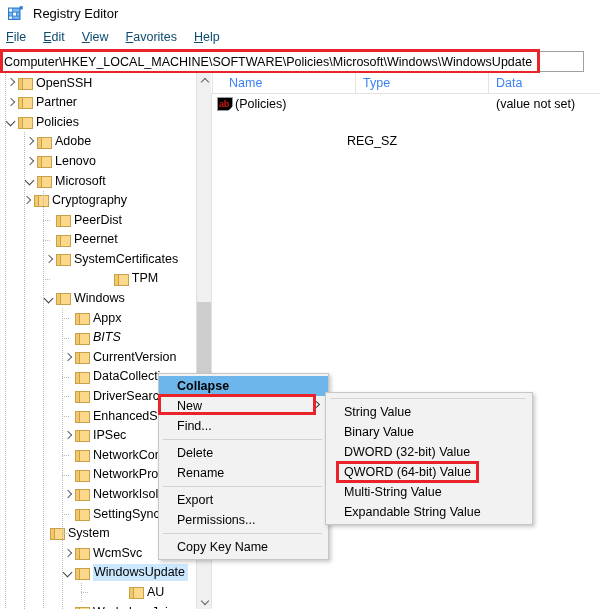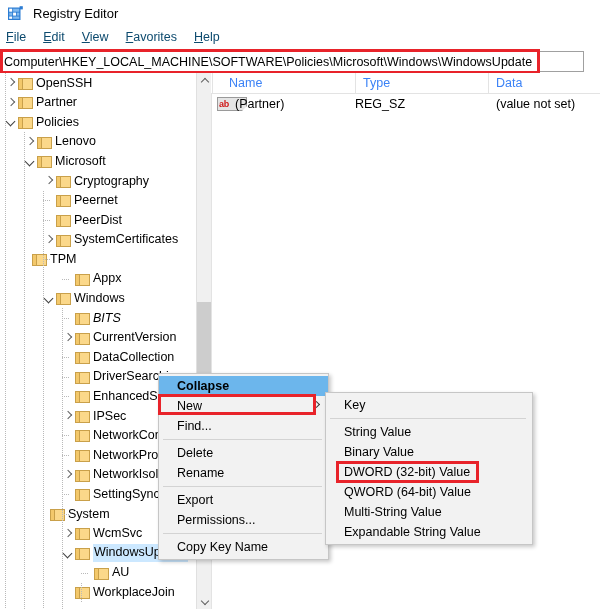--- a/index.html
+++ b/index.html
@@ -107,22 +107,22 @@
 
   
   .colhead { position: relative; height: 21px; background: #ffffff; border-bottom: 1px solid #e3e3e3; }
   .colhead .ch {
     position: absolute; top: 3px; font-size: 12.5px; color: #3b82f6;
   }
   .colsep { position: absolute; top: 0; width: 1px; height: 21px; background: #e3e3e3; }
   .vrow { position: relative; height: 22px; }
   .vrow .cell { position: absolute; top: 3px; font-size: 12.5px; white-space: nowrap; }
   .abicon {
-    position: absolute; left: 6px; top: 3px; width: 30px; height: 14px;
-    background: #e5e5e5; border: 1px solid #9a9a9a;
+    position: absolute; left: 6px; top: 3px; width: 16px; height: 14px;
+    background: #000000; border: 1px solid #9a9a9a;
   }
   .abicon span {
     position: absolute; left: 1px; top: 0px; font-size: 9px; font-weight: bold;
     color: #d01a1a; line-height: 13px; letter-spacing: -0.3px;
   }
   .abicon::after {
     content: ""; position: absolute; right: -1px; bottom: -1px;
     border-width: 0 0 5px 5px; border-style: solid; border-color: transparent transparent #ffffff transparent;
   }
   .rp-left-border { position: absolute; left: 0; top: 0; width: 1px; height: 536px; background: #e3e3e3; }
@@ -193,66 +193,71 @@
           <span class="lbl">Partner</span>
         </div>
         <div class="trow" style="padding-left: 4px;">
           <span class="chev open"></span>
           <span class="folder"></span>
           <span class="lbl">Policies</span>
         </div>
         <div class="trow" style="padding-left: 23px;">
           <span class="chev closed"></span>
           <span class="folder"></span>
+          <span class="lbl">Adobe</span>
+        </div>
+        <div class="trow" style="padding-left: 23px;">
+          <span class="chev closed"></span>
+          <span class="folder"></span>
           <span class="lbl">Lenovo</span>
         </div>
         <div class="trow" style="padding-left: 23px;">
           <span class="chev open"></span>
           <span class="folder"></span>
           <span class="lbl">Microsoft</span>
         </div>
+        <div class="trow" style="padding-left: 20px;">
+          <span class="chev closed"></span>
+          <span class="folder"></span>
+          <span class="lbl">Cryptography</span>
+        </div>
         <div class="trow" style="padding-left: 42px;">
-          <span class="chev closed"></span>
-          <span class="folder"></span>
-          <span class="lbl">Cryptography</span>
+          <span class="chev"></span>
+          <span class="folder"></span>
+          <span class="lbl">PeerDist</span>
+          <span class="tick" style="left: 43px; top: 9.8px;"></span>
         </div>
         <div class="trow" style="padding-left: 42px;">
           <span class="chev"></span>
           <span class="folder"></span>
           <span class="lbl">Peernet</span>
           <span class="tick" style="left: 43px; top: 9.8px;"></span>
         </div>
         <div class="trow" style="padding-left: 42px;">
-          <span class="chev"></span>
-          <span class="folder"></span>
-          <span class="lbl">PeerDist</span>
-          <span class="tick" style="left: 43px; top: 9.8px;"></span>
-        </div>
-        <div class="trow" style="padding-left: 42px;">
           <span class="chev closed"></span>
           <span class="folder"></span>
           <span class="lbl">SystemCertificates</span>
         </div>
-        <div class="trow" style="padding-left: 18px;">
+        <div class="trow" style="padding-left: 62px; justify-content: center;">
           <span class="chev"></span>
           <span class="folder"></span>
           <span class="lbl">TPM</span>
           <span class="tick" style="left: 43px; top: 9.8px;"></span>
         </div>
-        <div class="trow" style="padding-left: 61px;">
-          <span class="chev"></span>
-          <span class="folder"></span>
-          <span class="lbl">Appx</span>
-          <span class="tick" style="left: 62px; top: 9.8px;"></span>
-        </div>
         <div class="trow" style="padding-left: 42px;">
           <span class="chev open"></span>
           <span class="folder"></span>
           <span class="lbl">Windows</span>
         </div>
+        <div class="trow" style="padding-left: 61px;">
+          <span class="chev"></span>
+          <span class="folder"></span>
+          <span class="lbl">Appx</span>
+          <span class="tick" style="left: 62px; top: 9.8px;"></span>
+        </div>
         <div class="trow" style="padding-left: 61px; font-style: italic;">
           <span class="chev"></span>
           <span class="folder"></span>
           <span class="lbl">BITS</span>
           <span class="tick" style="left: 62px; top: 9.8px;"></span>
         </div>
         <div class="trow" style="padding-left: 61px;">
           <span class="chev closed"></span>
           <span class="folder"></span>
           <span class="lbl">CurrentVersion</span>
@@ -312,21 +317,21 @@
         <div class="trow" style="padding-left: 61px;">
           <span class="chev closed"></span>
           <span class="folder"></span>
           <span class="lbl">WcmSvc</span>
         </div>
         <div class="trow sel" style="padding-left: 61px;">
           <span class="chev open"></span>
           <span class="folder"></span>
           <span class="lbl">WindowsUpdate</span>
         </div>
-        <div class="trow" style="padding-left: 80px;">
+        <div class="trow" style="padding-left: 115px;">
           <span class="chev"></span>
           <span class="folder"></span>
           <span class="lbl">AU</span>
           <span class="tick" style="left: 81px; top: 9.8px;"></span>
         </div>
         <div class="trow" style="padding-left: 61px;">
           <span class="chev"></span>
           <span class="folder"></span>
           <span class="lbl">WorkplaceJoin</span>
         </div>
@@ -351,42 +356,41 @@
       <span class="ch" style="left:152px;">Type</span>
       <span class="ch" style="left:285px;">Data</span>
       <span class="colsep" style="left:1px;"></span>
       <span class="colsep" style="left:144px;"></span>
       <span class="colsep" style="left:277px;"></span>
     </div>
     <div class="vrow">
       <span class="abicon">
           <span>ab</span>
         </span>
-      <span class="cell" style="left:24px;">(Partner)</span>
-      <span class="cell" style="left:144px;">REG_SZ</span>
+      <span class="cell" style="left:24px;">(Policies)</span>
+      <span class="cell" style="left:136px;margin-top:37px;">REG_SZ</span>
       <span class="cell" style="left:285px;">(value not set)</span>
     </div>
   </div>
 
   <div class="cmenu" id="cmenu" style="left:158px; top:373px; width:171px;">
       <div class="cmi bold hl"><span>Collapse</span></div>
       <div class="cmi"><span>New</span><span class="subarrow"></span></div>
       <div class="cmi"><span>Find...</span></div>
       <div class="csep"></div>
       <div class="cmi"><span>Delete</span></div>
       <div class="cmi"><span>Rename</span></div>
       <div class="csep"></div>
       <div class="cmi"><span>Export</span></div>
       <div class="cmi"><span>Permissions...</span></div>
       <div class="csep"></div>
       <div class="cmi"><span>Copy Key Name</span></div>
     </div>
 
   <div class="cmenu" id="submenu" style="left:325px; top:392px; width:208px;">
-      <div class="cmi"><span>Key</span></div>
       <div class="csep"></div>
       <div class="cmi"><span>String Value</span></div>
       <div class="cmi"><span>Binary Value</span></div>
       <div class="cmi"><span>DWORD (32-bit) Value</span></div>
       <div class="cmi"><span>QWORD (64-bit) Value</span></div>
       <div class="cmi"><span>Multi-String Value</span></div>
       <div class="cmi"><span>Expandable String Value</span></div>
     </div>
 
   <div class="redbox" style="left:158px; top:394px; width:158px; height:21px;"></div>

